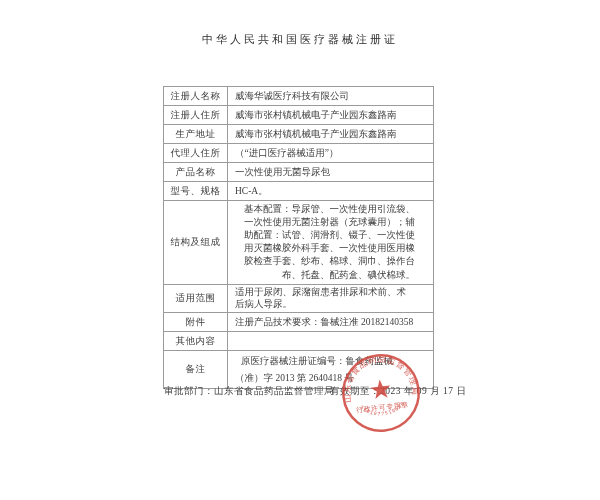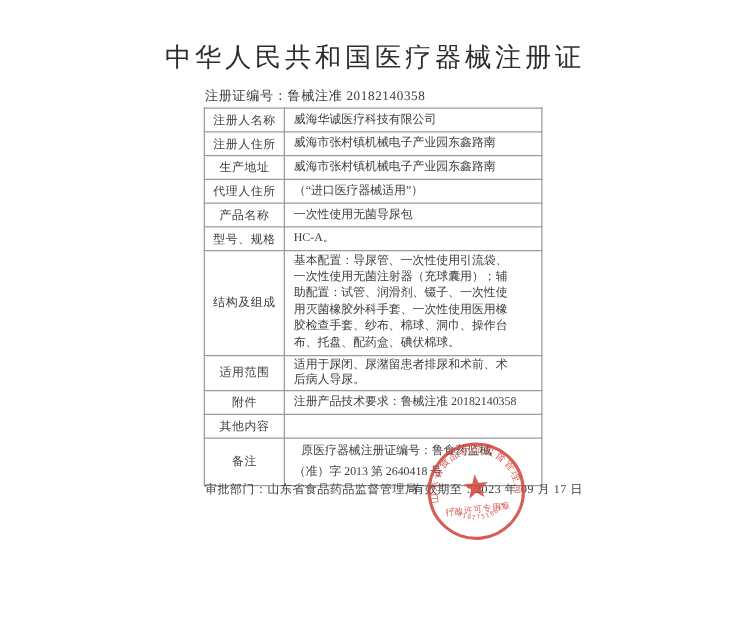--- a/index.html
+++ b/index.html
@@ -7,21 +7,21 @@
     position:relative;
     width:600px;height:500px;
     background:#ffffff;
     font-family:"Liberation Serif","DejaVu Serif",serif;
     color:#3a3a3a;
     overflow:hidden;
   }
   .doc-title{
     position:absolute;top:32px;left:0;width:600px;
     text-align:center;
-    font-size:21px;letter-spacing:3px;color:#2d2d2d;
+    font-size:11px;letter-spacing:3px;color:#2d2d2d;
     font-weight:500;
   }
   .cert-line{
     position:absolute;left:164px;top:70px;
     font-size:10.5px;color:#3a3a3a;letter-spacing:0.5px;
   }
   table.reg{
     position:absolute;left:163px;top:86px;
     width:270px;border-collapse:collapse;
     font-size:9.5px;color:#3d3d3d;
@@ -36,21 +36,21 @@
     width:64px;text-align:center;
     letter-spacing:0.5px;
     font-family:Liberation Mono, monospace;
   }
   table.reg td.val{
     padding-left:7px;padding-right:18px;
     text-align:left;line-height:1.35;
   }
   tr.row-s{height:19px;}
   tr.row-tall{height:64px;}
-  tr.row-tall td.val{line-height:1.38;padding-top:2px;padding-bottom:2px;}
+  tr.row-tall td.val{line-height:1.38;padding-top:2px;padding-bottom:2px;text-align:right;}
   tr.row-remark{height:38px;}
   tr.row-remark td.val{line-height:1.75;text-indent:6px;margin-top:12px;}
   .footer-dept{
     position:absolute;left:164px;top:385px;
     font-size:9.5px;color:#3d3d3d;letter-spacing:0.5px;
   }
   .footer-dates{
     position:absolute;left:330px;top:385px;
     font-size:9.5px;color:#3d3d3d;letter-spacing:0.5px;
   }
@@ -63,21 +63,20 @@
     pointer-events:none;
   }
 </style>
 </head>
 <body>
 
 <div id="page">
 
   <div class="doc-title">中华人民共和国医疗器械注册证</div>
 
-  <div class="cert-line">注册证编号：鲁械注准 20182140358</div>
 
   <table class="reg">
     <colgroup>
         <col style="width:64px">
         <col style="width:206px">
       </colgroup>
     <tbody>
       <tr class="row-s">
         <td class="lbl">注册人名称</td>
         <td class="val">威海华诚医疗科技有限公司</td>

